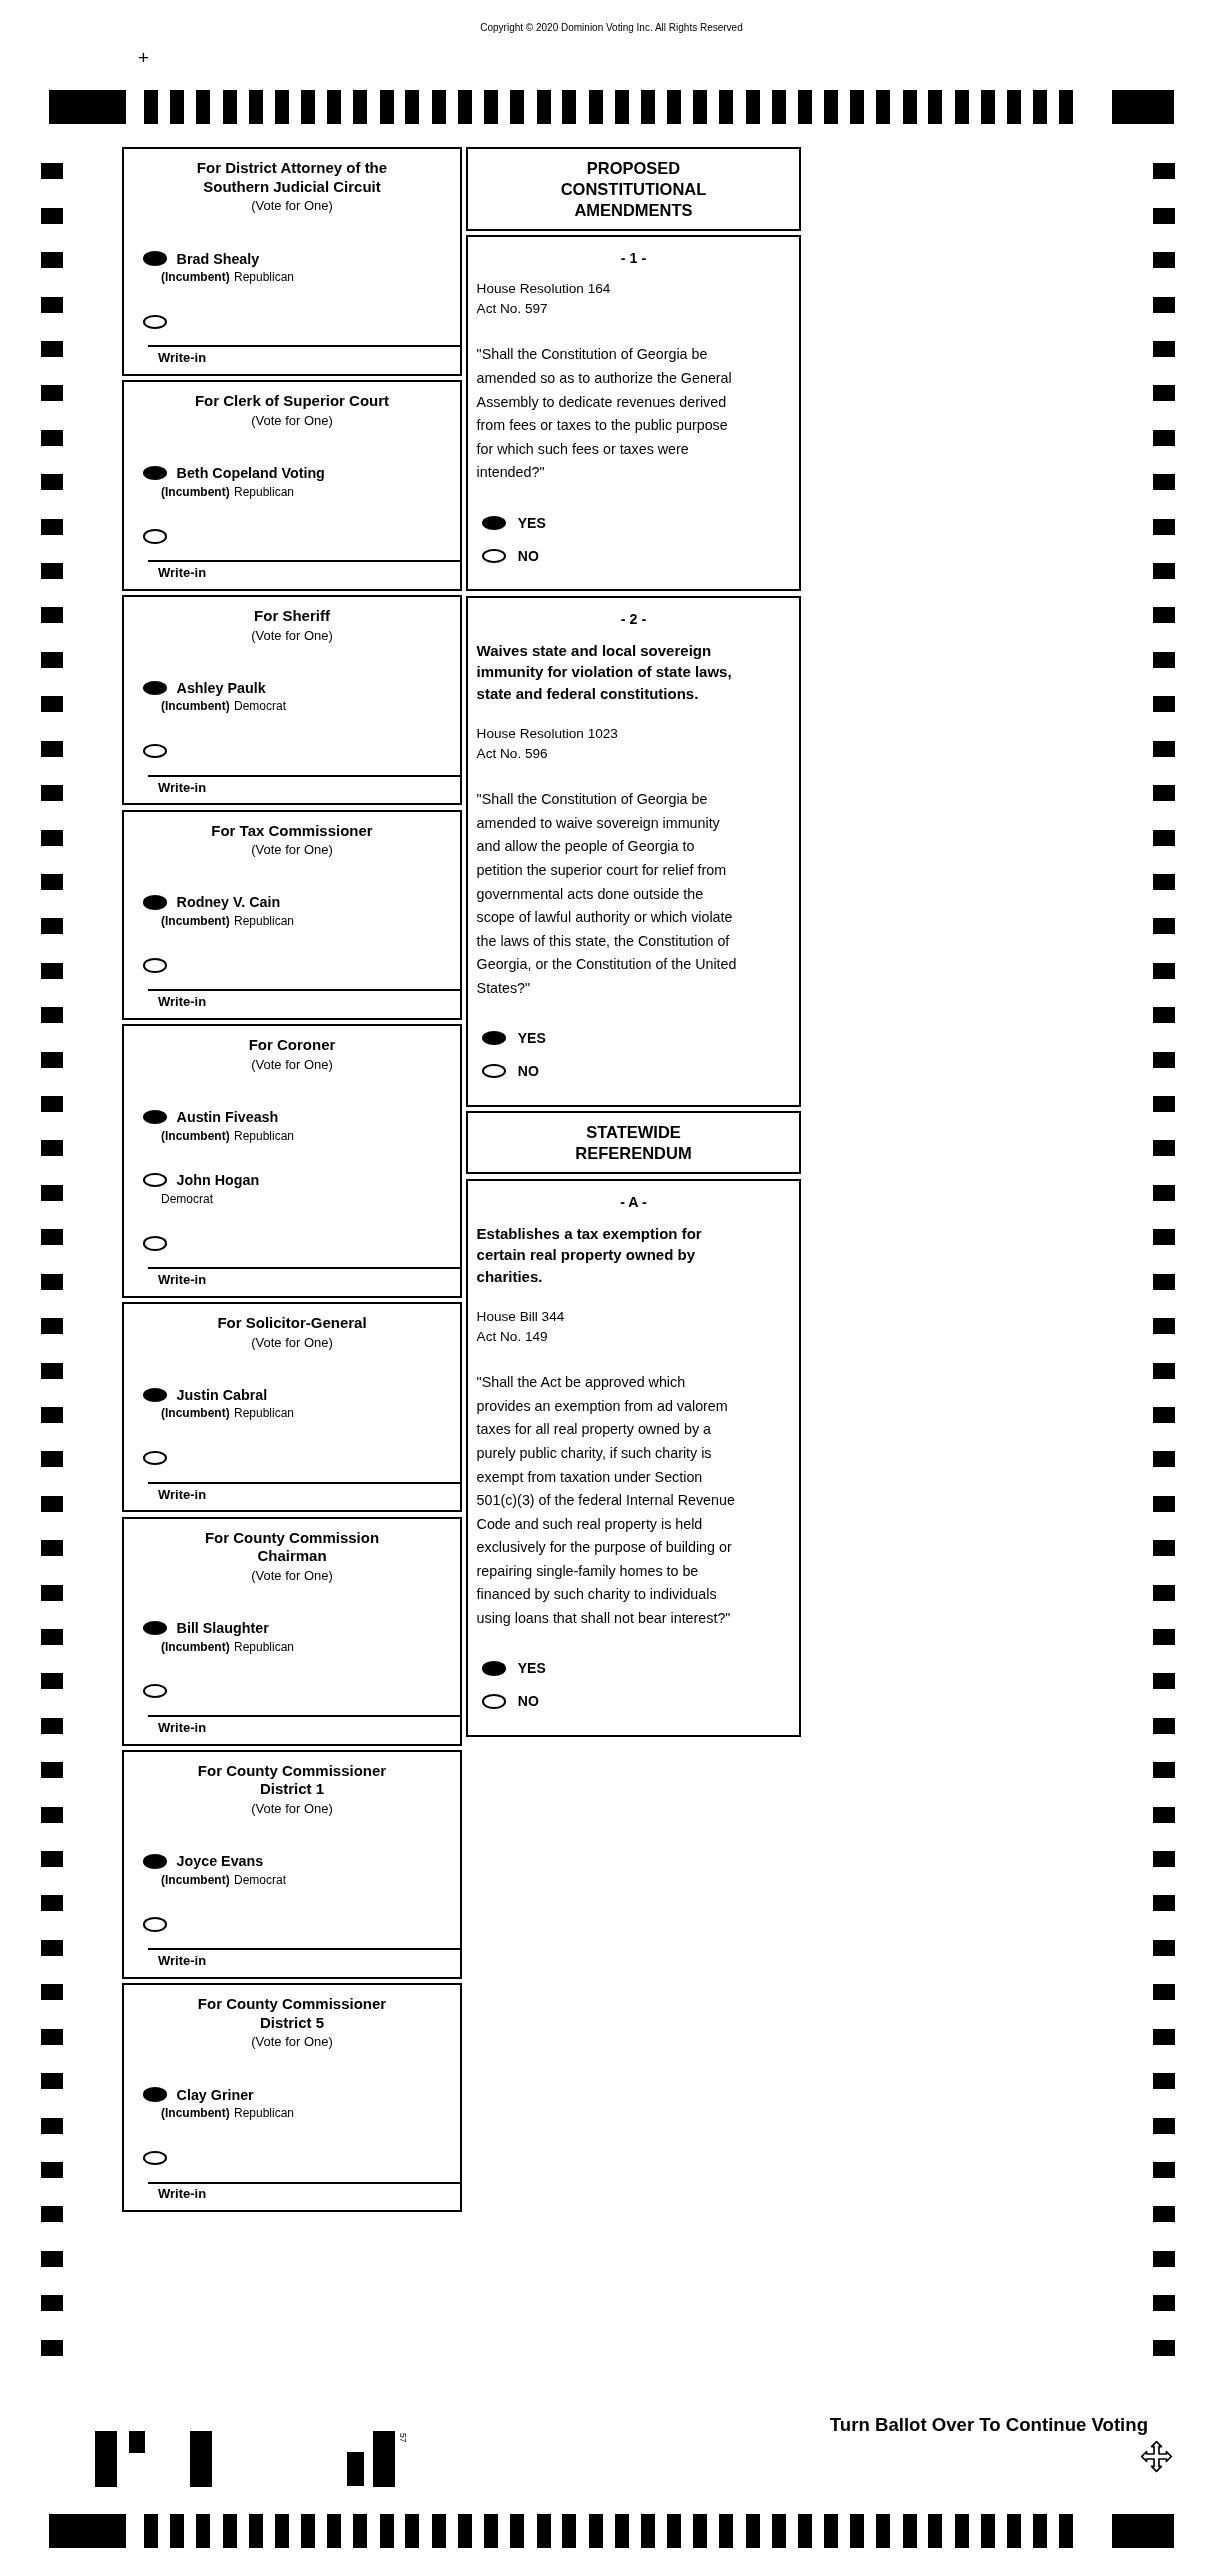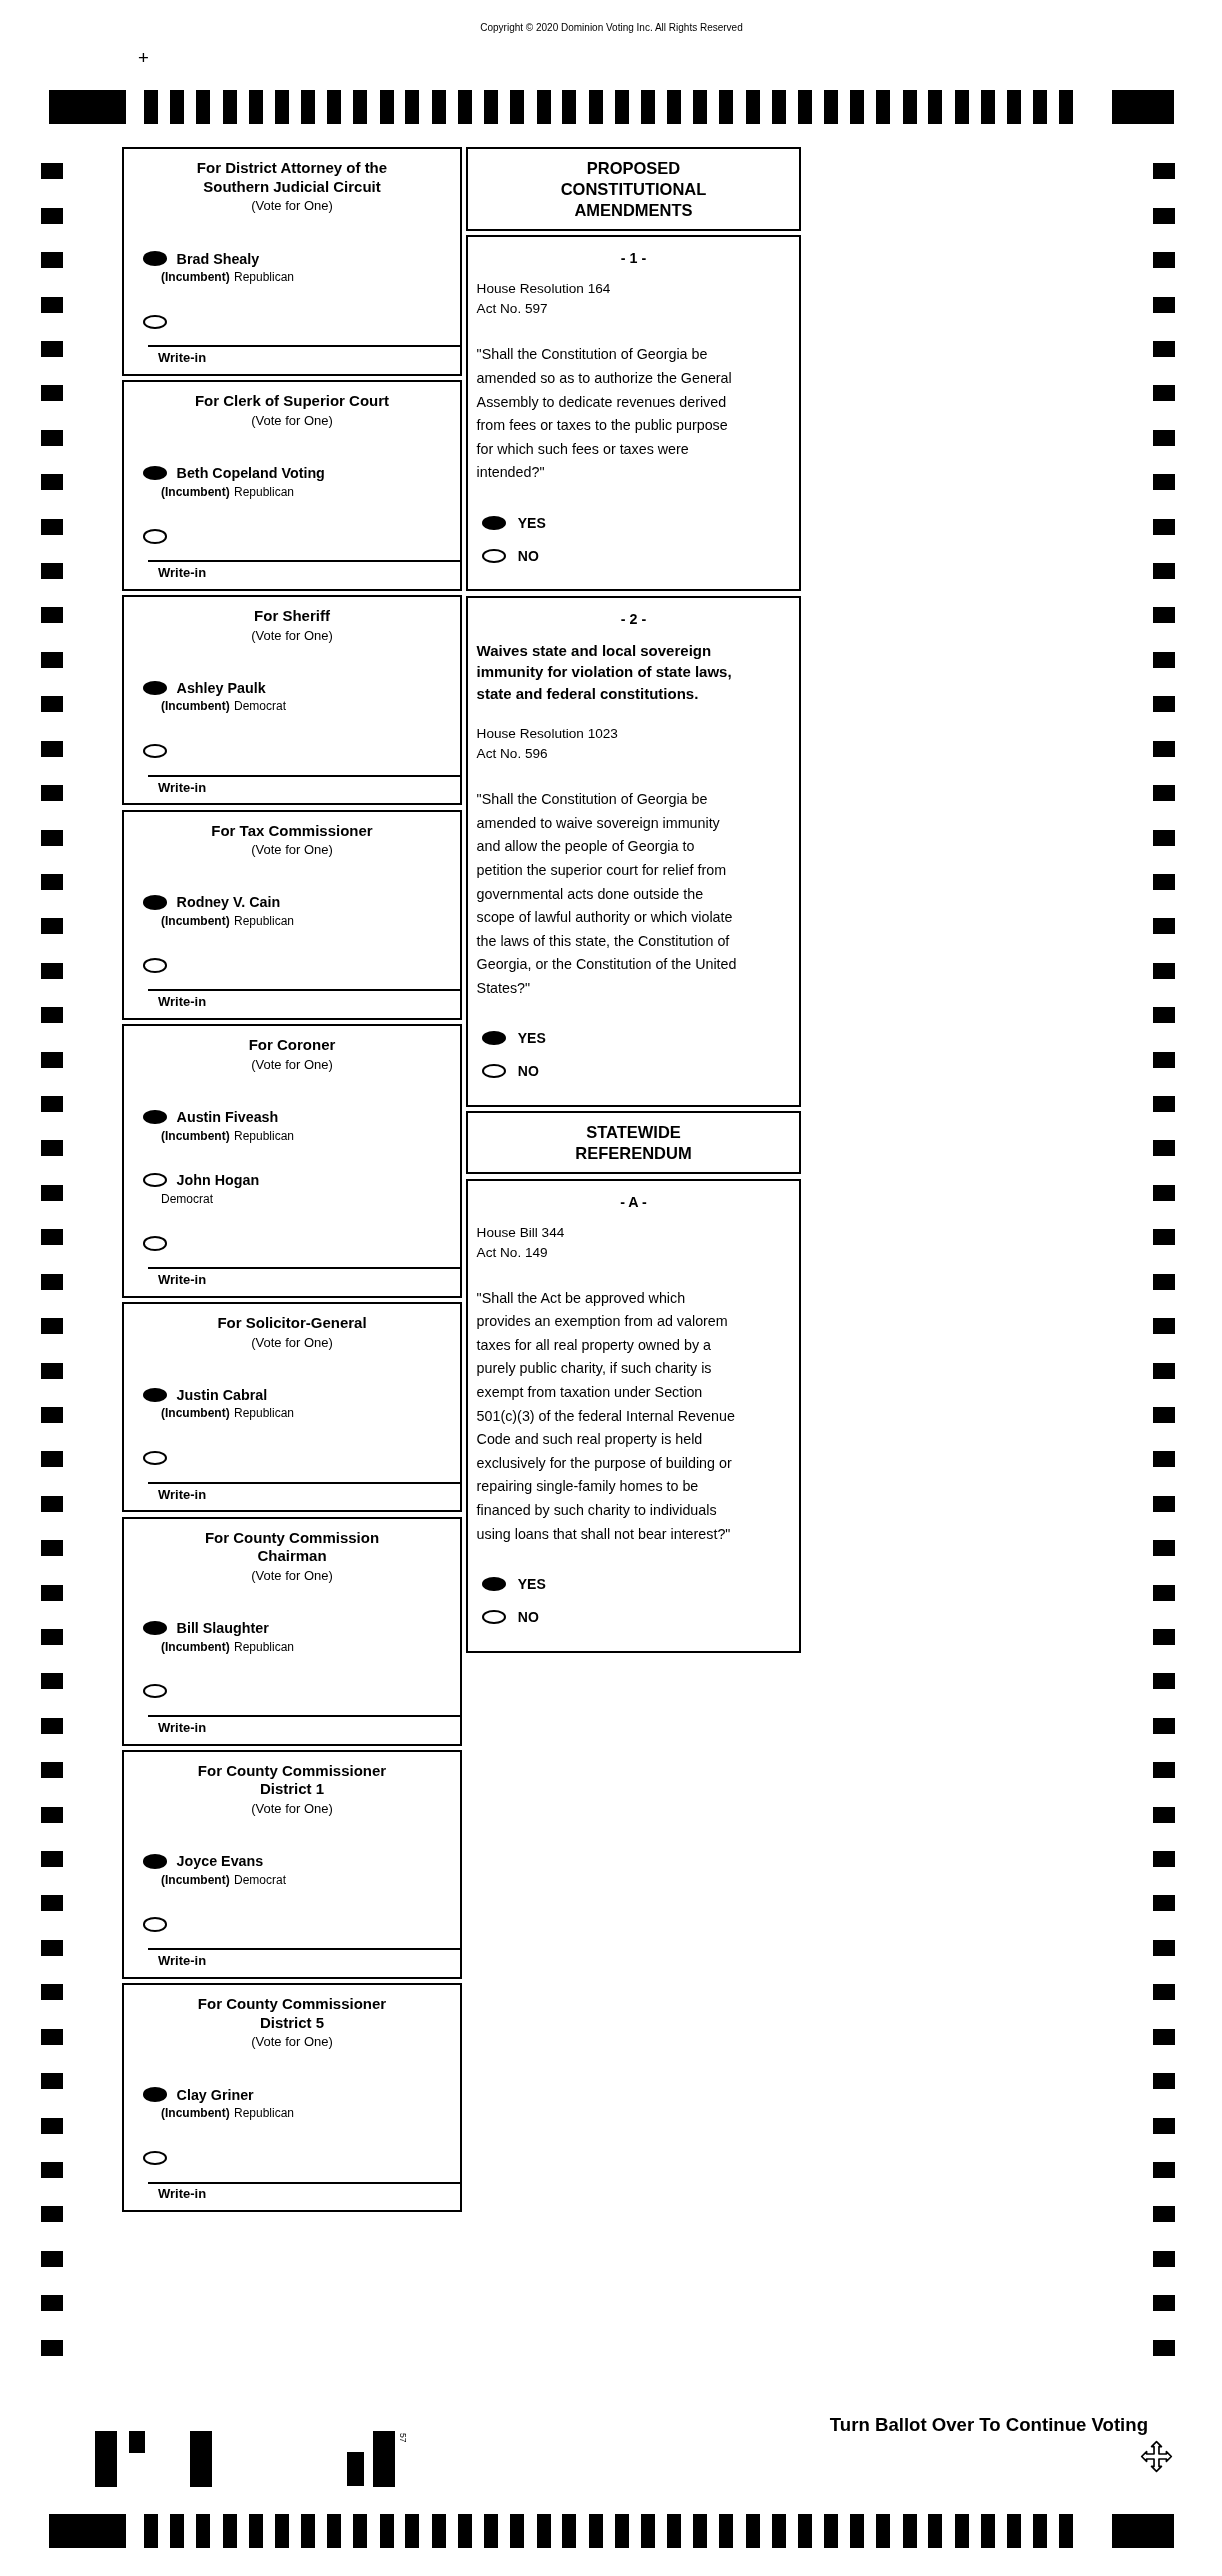--- a/index.html
+++ b/index.html
@@ -512,20 +512,25 @@
           <span class="bubble"></span>
           <span class="choice-label">NO</span>
         </div>
       </div>
       <div class="header-box">
         <div>STATEWIDE</div>
         <div>REFERENDUM</div>
       </div>
       <div class="measure-box">
         <div class="measure-number">- A -</div>
+        <div class="measure-summary">
+          <div>Establishes a tax exemption for</div>
+          <div>certain real property owned by</div>
+          <div>charities.</div>
+        </div>
         <div class="measure-refs">
           <div>House Bill 344</div>
           <div>Act No. 149</div>
         </div>
         <div class="measure-question">
           <div>"Shall the Act be approved which</div>
           <div>provides an exemption from ad valorem</div>
           <div>taxes for all real property owned by a</div>
           <div>purely public charity, if such charity is</div>
           <div>exempt from taxation under Section</div>

